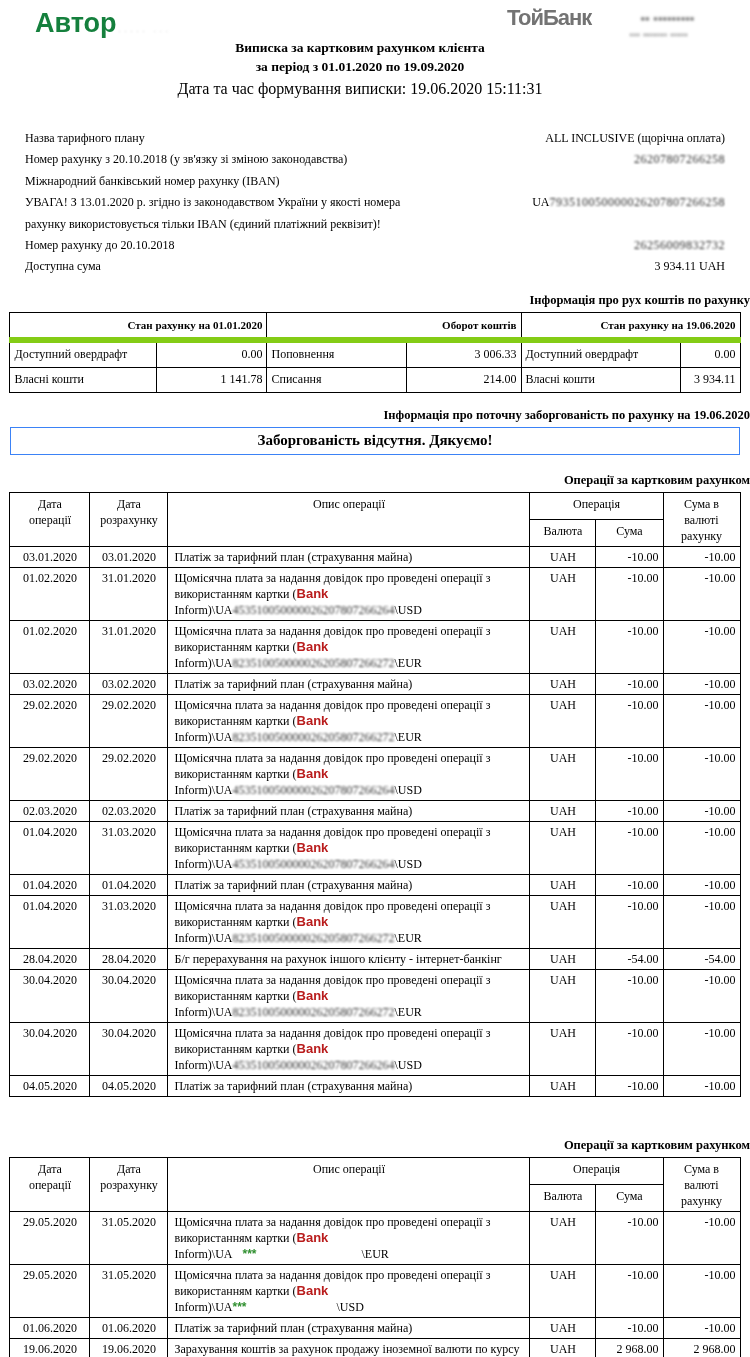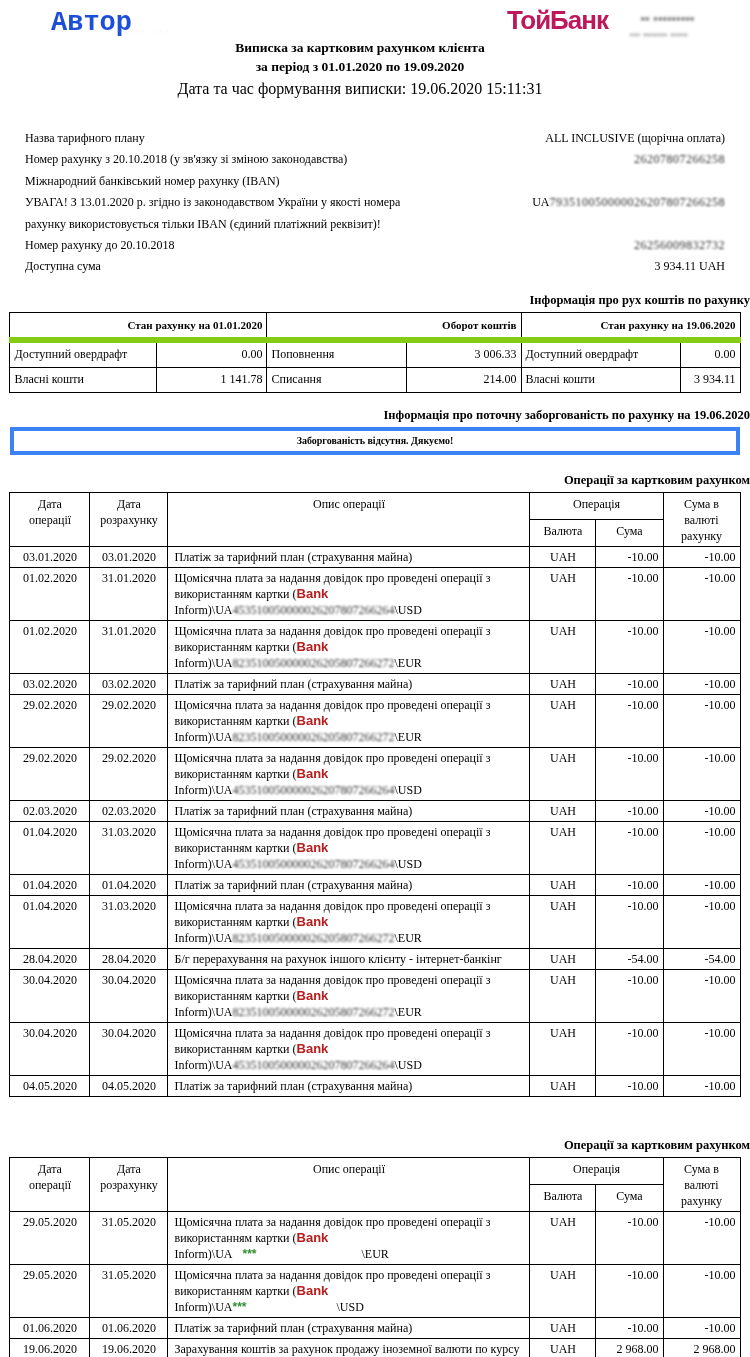--- a/index.html
+++ b/index.html
@@ -1,26 +1,26 @@
 <!DOCTYPE html>
 <html><head>
 <meta charset="utf-8">
 <style>
   html,body { margin:0; padding:0; background:#fff; }
   body { width:750px; font-family:"Liberation Serif", serif; font-size:12px; color:#000; }
   .page { position:relative; width:750px; min-height:1357px; background:#fff; overflow:hidden; }
 
   
   .hdr { position:relative; height:112px; }
-  .logo-author { position:absolute; left:35px; top:8px; font-family:Liberation Mono, monospace;
-                 font-weight:bold; font-size:27px; color:#1d4ed8;margin-left:16px; }
+  .logo-author { position:absolute; left:35px; top:8px; font-family:Liberation Sans, sans-serif;
+                 font-weight:bold; font-size:27px; color:#15803d; }
   .redact-a { position:absolute; left:118px; top:26px; color:#c3c3c3; filter:blur(1px);
               font-size:9px; letter-spacing:3px; }
   .logo-bank { position:absolute; left:507px; top:5px; font-family:"Liberation Sans",sans-serif;
-               font-weight:bold; font-size:26px; color:#be185d; letter-spacing:-1px; }
+               font-weight:bold; font-size:22px; color:#737373; letter-spacing:-1px; }
   .redact-b1 { position:absolute; left:641px; top:13px; color:#151515; filter:blur(1.6px);
                font-family:"Liberation Sans",sans-serif; font-weight:bold; font-size:10px; letter-spacing:1px; }
   .redact-b2 { position:absolute; left:630px; top:31px; color:#3a3a3a; filter:blur(1.6px);
                font-family:"Liberation Sans",sans-serif; font-weight:bold; font-size:7px; letter-spacing:1px; }
   .titles { position:absolute; left:0; right:30px; top:40px; text-align:center; }
   .t1 { font-weight:bold; font-size:13.5px; }
   .t2 { font-weight:bold; font-size:13.5px; margin-top:3px; }
   .t3 { font-size:16px; margin-top:5px; }
 
   
@@ -34,22 +34,22 @@
   table { border-collapse:collapse; margin:0 auto; width:730px; table-layout:fixed; }
   td,th { border:1px solid #000; padding:2px 4px; font-size:12px; font-weight:normal; overflow:hidden; }
 
   
   .mv th { font-weight:bold; text-align:right; border-bottom:6px solid #84cc16; height:20px; font-size:11px; }
   .mv td { height:20px; }
   .mv .lbl { text-align:left; }
   .mv .val { text-align:right; }
 
   
-  .debt-box { margin:3px 10px 0 10px; border:4px solid #3b82f6; text-align:center; font-weight:bold;
-              padding:4px 0 5px 0; font-size:10px; }
+  .debt-box { margin:3px 10px 0 10px; border:1px solid #3b82f6; text-align:center; font-weight:bold;
+              padding:4px 0 5px 0; font-size:15px; }
 
   
   .ops th { text-align:center; vertical-align:top; line-height:16px; padding-top:3px; }
   .ops td { vertical-align:top; line-height:16px; }
   .c-date { text-align:center; }
   .c-desc { text-align:left; padding-left:6px; white-space:pre-wrap; }
   .c-cur  { text-align:center; }
   .c-sum  { text-align:right; padding-right:4px; }
   .bank  { color:#b91c1c; font-family:"Liberation Sans",sans-serif; font-weight:bold; font-size:13px; }
   .stars { color:#2f8f2f; font-family:"Liberation Sans",sans-serif; font-weight:bold; }

